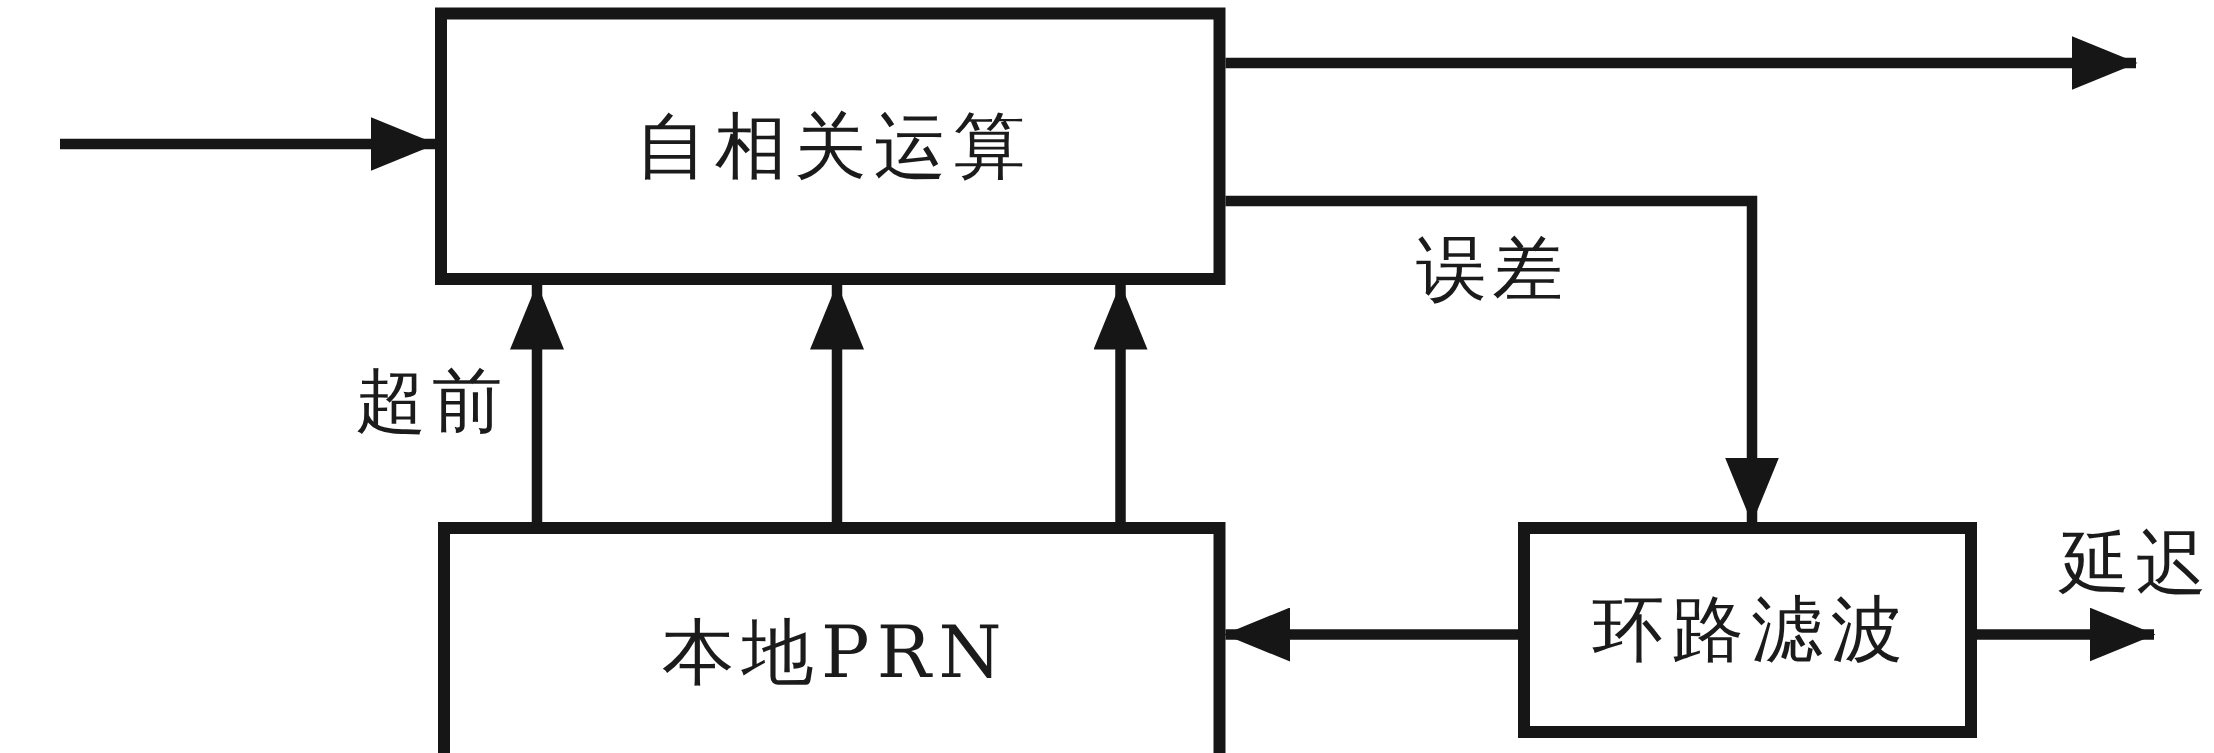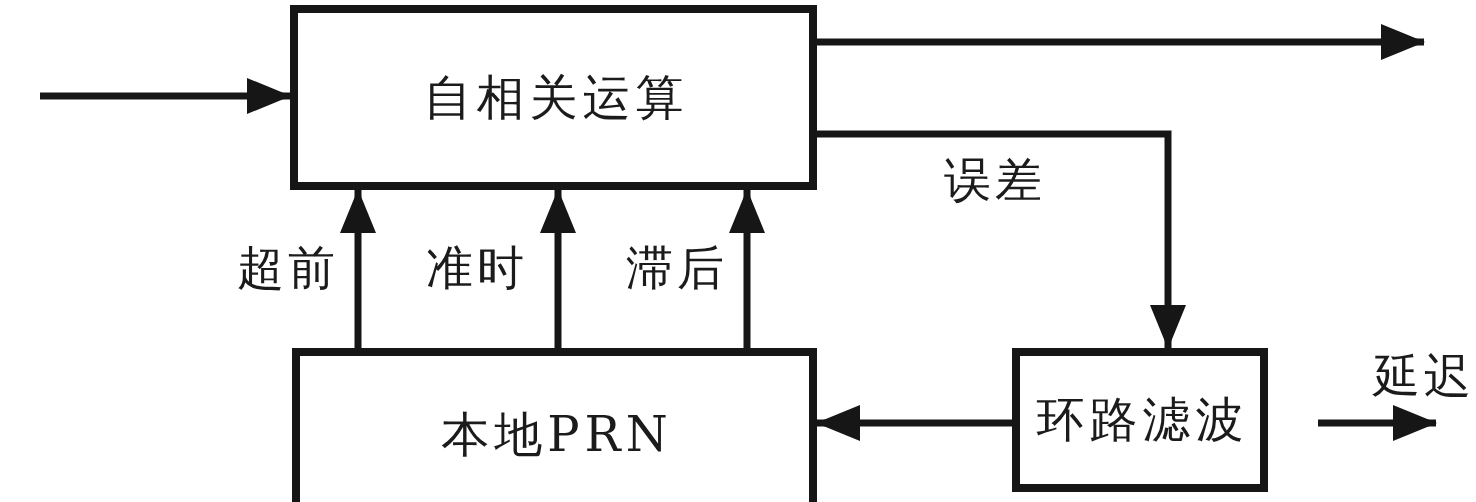--- a/index.html
+++ b/index.html
@@ -36,21 +36,21 @@
   }
   .block-label {
     font-size: 48px;
     letter-spacing: 5px;
     color: #1b1b1b;
     white-space: nowrap;
     text-indent: 5px; 
   }
   .block-autocorrelation { left: 290px; top: 5px;  width: 527px; height: 185px; }
   .block-local-prn      { left: 292px; top: 348px; width: 525px; height: 173px; }
-  .block-loop-filter    { left: 1012px; top: 348px; width: 256px; height: 144px; }
+  .block-loop-filter    { left: 1012px; top: 348px; width: 306px; height: 144px; }
 
   .edge-label {
     position: absolute;
     transform: translate(-50%, -50%);
     font-size: 47px;
     letter-spacing: 4px;
     color: #1b1b1b;
     white-space: nowrap;
     z-index: 4;
     text-indent: 4px;
@@ -84,22 +84,20 @@
   <div class="block block-local-prn">
     <span class="block-label">本地PRN</span>
   </div>
 
   <div class="block block-loop-filter">
     <span class="block-label">环路滤波</span>
   </div>
 
   <div class="edge-label lbl-early">超前</div>
   <div class="edge-label lbl-error">误差</div>
-  <div class="edge-label lbl-prompt">准时</div>
-  <div class="edge-label lbl-late">滞后</div>
   <div class="edge-label lbl-delay">延迟</div>
 
   <svg class="connector-layer" viewBox="0 0 1476 502" xmlns="http://www.w3.org/2000/svg" aria-hidden="true">
     <defs>
       <marker id="ah" markerUnits="userSpaceOnUse" markerWidth="46" markerHeight="36" refX="43" refY="18" orient="auto">
         <path d="M0,0 L44,18 L0,36 Z"></path>
       </marker>
     </defs>
 
     <line x1="40" y1="96" x2="290" y2="96" marker-end="url(#ah)"></line>

